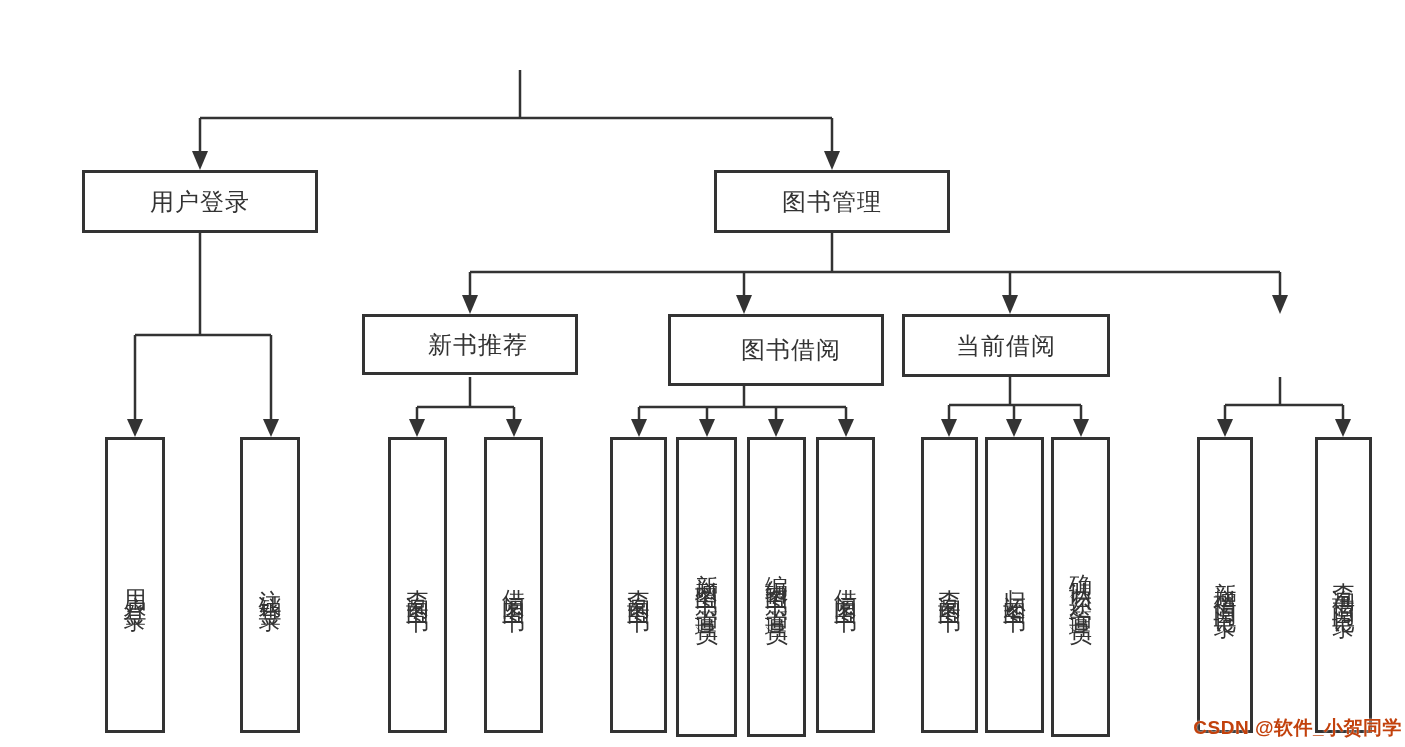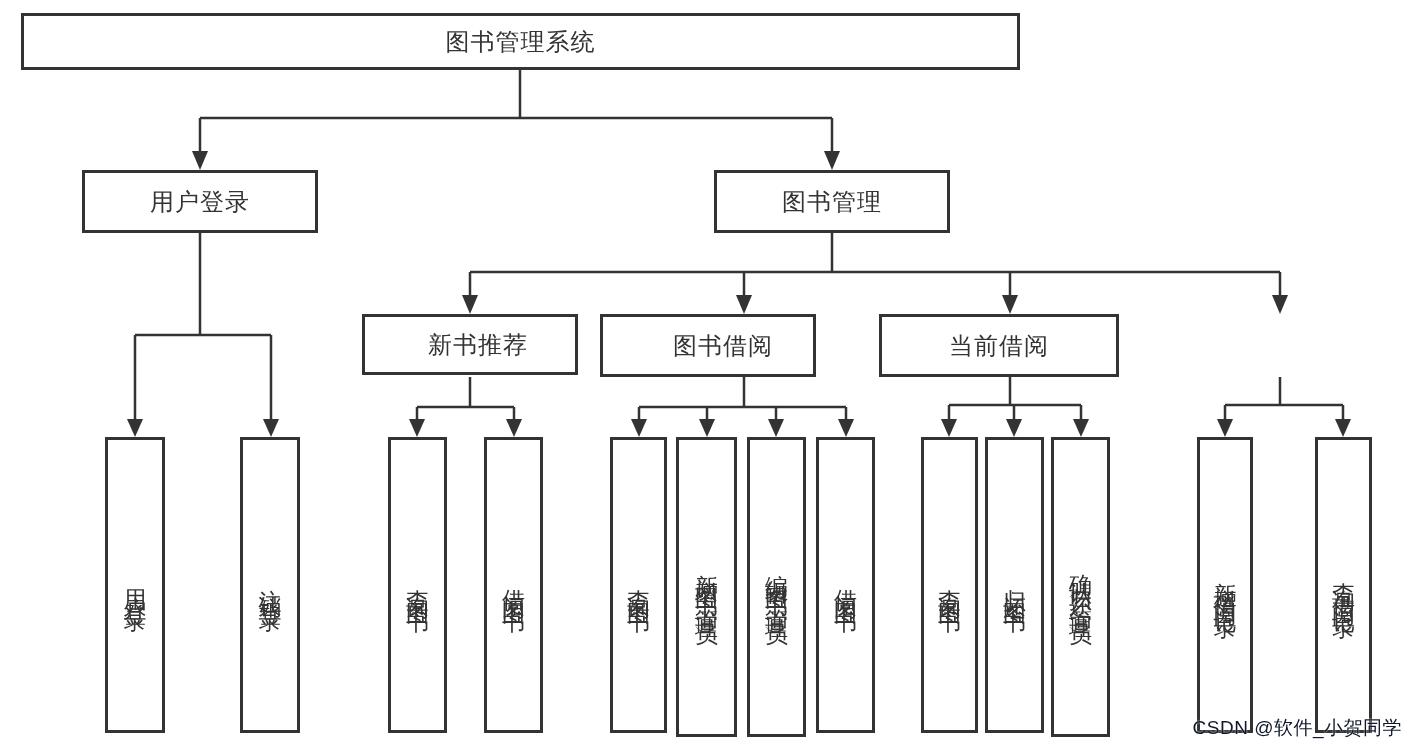--- a/index.html
+++ b/index.html
@@ -15,22 +15,22 @@
     display:flex; align-items:center; justify-content:center;
     text-align:center;
   }
   .hbox { font-size:24px; letter-spacing:1px; }
   .vbox {
     writing-mode:vertical-rl; text-orientation:mixed;
     font-size:23px; letter-spacing:7px; line-height:1;
   }
   .watermark {
     position:absolute; right:3px; bottom:6px;
-    color:#0f172a; font-size:19px; letter-spacing:0.5px;
-    text-shadow:0 0 2px #ffffff; white-space:nowrap; z-index:5;
+    color:#c2410c; font-size:19px; letter-spacing:0.5px;
+    text-shadow:0 0 2px #ffffff; white-space:nowrap; z-index:5;font-weight:bold;
   }
 </style>
 </head>
 <body>
 
 <div class="stage">
 
   <svg class="wires" viewBox="0 0 1405 747" fill="none" stroke="#333333" stroke-width="2.5">
 
     <g>
@@ -100,28 +100,27 @@
     <g>
       <path d="M1280 377 V406"></path>
       <path d="M1225 405 H1343"></path>
       <path d="M1225 405 V420"></path>
       <path d="M1343 405 V420"></path>
       <polygon points="1217,419 1233,419 1225,437" fill="#333333" stroke="none"></polygon>
       <polygon points="1335,419 1351,419 1343,437" fill="#333333" stroke="none"></polygon>
     </g>
   </svg>
 
-  <div class="box hbox" style="left:21px; top:13px; width:999px; height:57px;">图书管理系统</div>
 
   <div class="box hbox" style="left:82px; top:170px; width:236px; height:63px;">用户登录</div>
   <div class="box hbox" style="left:714px; top:170px; width:236px; height:63px;text-align:center;">图书管理</div>
 
   <div class="box hbox" style="left:362px; top:314px; width:216px; height:61px;padding-left:16px;">新书推荐</div>
-  <div class="box hbox" style="left:600px; top:314px; width:216px; height:63px;padding-left:30px;">图书借阅</div>
-  <div class="box hbox" style="left:879px; top:314px; width:240px; height:63px;">当前借阅</div>
+  <div class="box hbox" style="left:668px; top:314px; width:216px; height:72px;padding-left:30px;">图书借阅</div>
+  <div class="box hbox" style="left:902px; top:314px; width:208px; height:63px;">当前借阅</div>
 
   <div class="box vbox" style="left:105px; top:437px; width:60px; height:296px;">用户登录</div>
   <div class="box vbox" style="left:240px; top:437px; width:60px; height:296px;">注销登录</div>
 
   <div class="box vbox" style="left:388px; top:437px; width:59px; height:296px;">查询图书</div>
   <div class="box vbox" style="left:484px; top:437px; width:59px; height:296px;">借阅图书</div>
 
   <div class="box vbox" style="left:610px; top:437px; width:57px; height:296px;">查询图书</div>
   <div class="box vbox" style="left:676px; top:437px; width:61px; height:300px;">新增图书（管理员）</div>
   <div class="box vbox" style="left:747px; top:437px; width:59px; height:300px;">编辑图书（管理员）</div>

